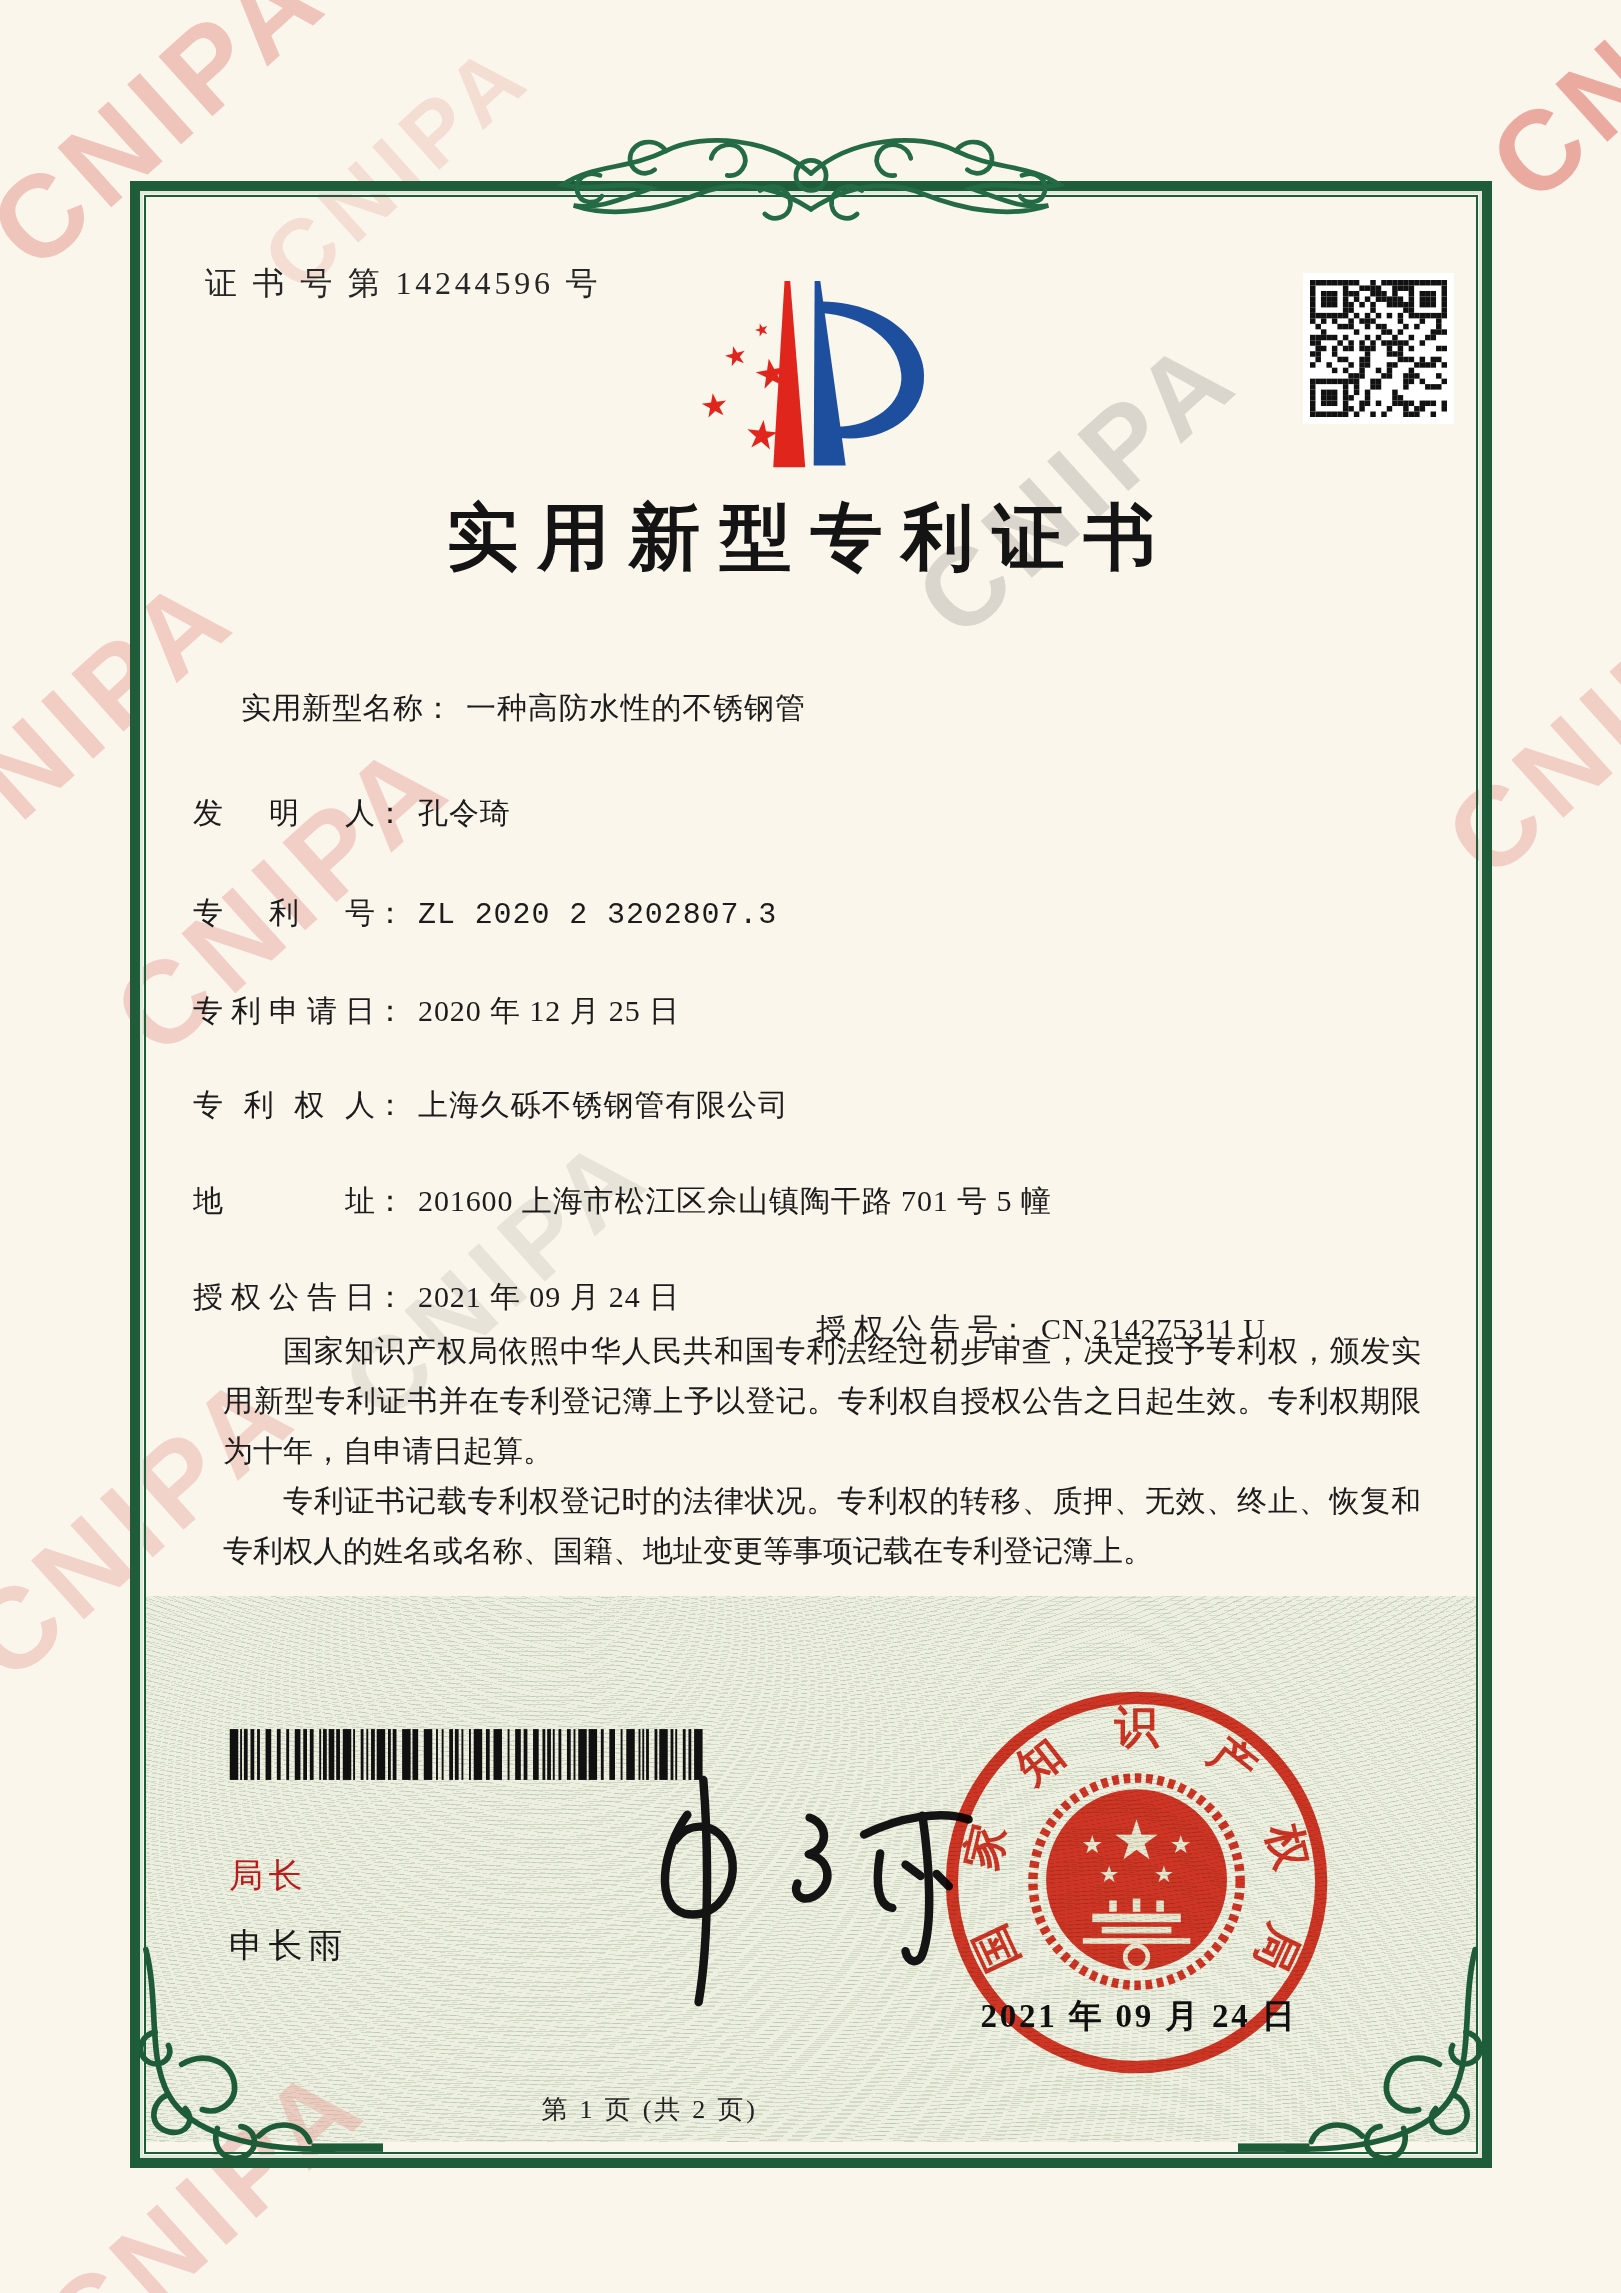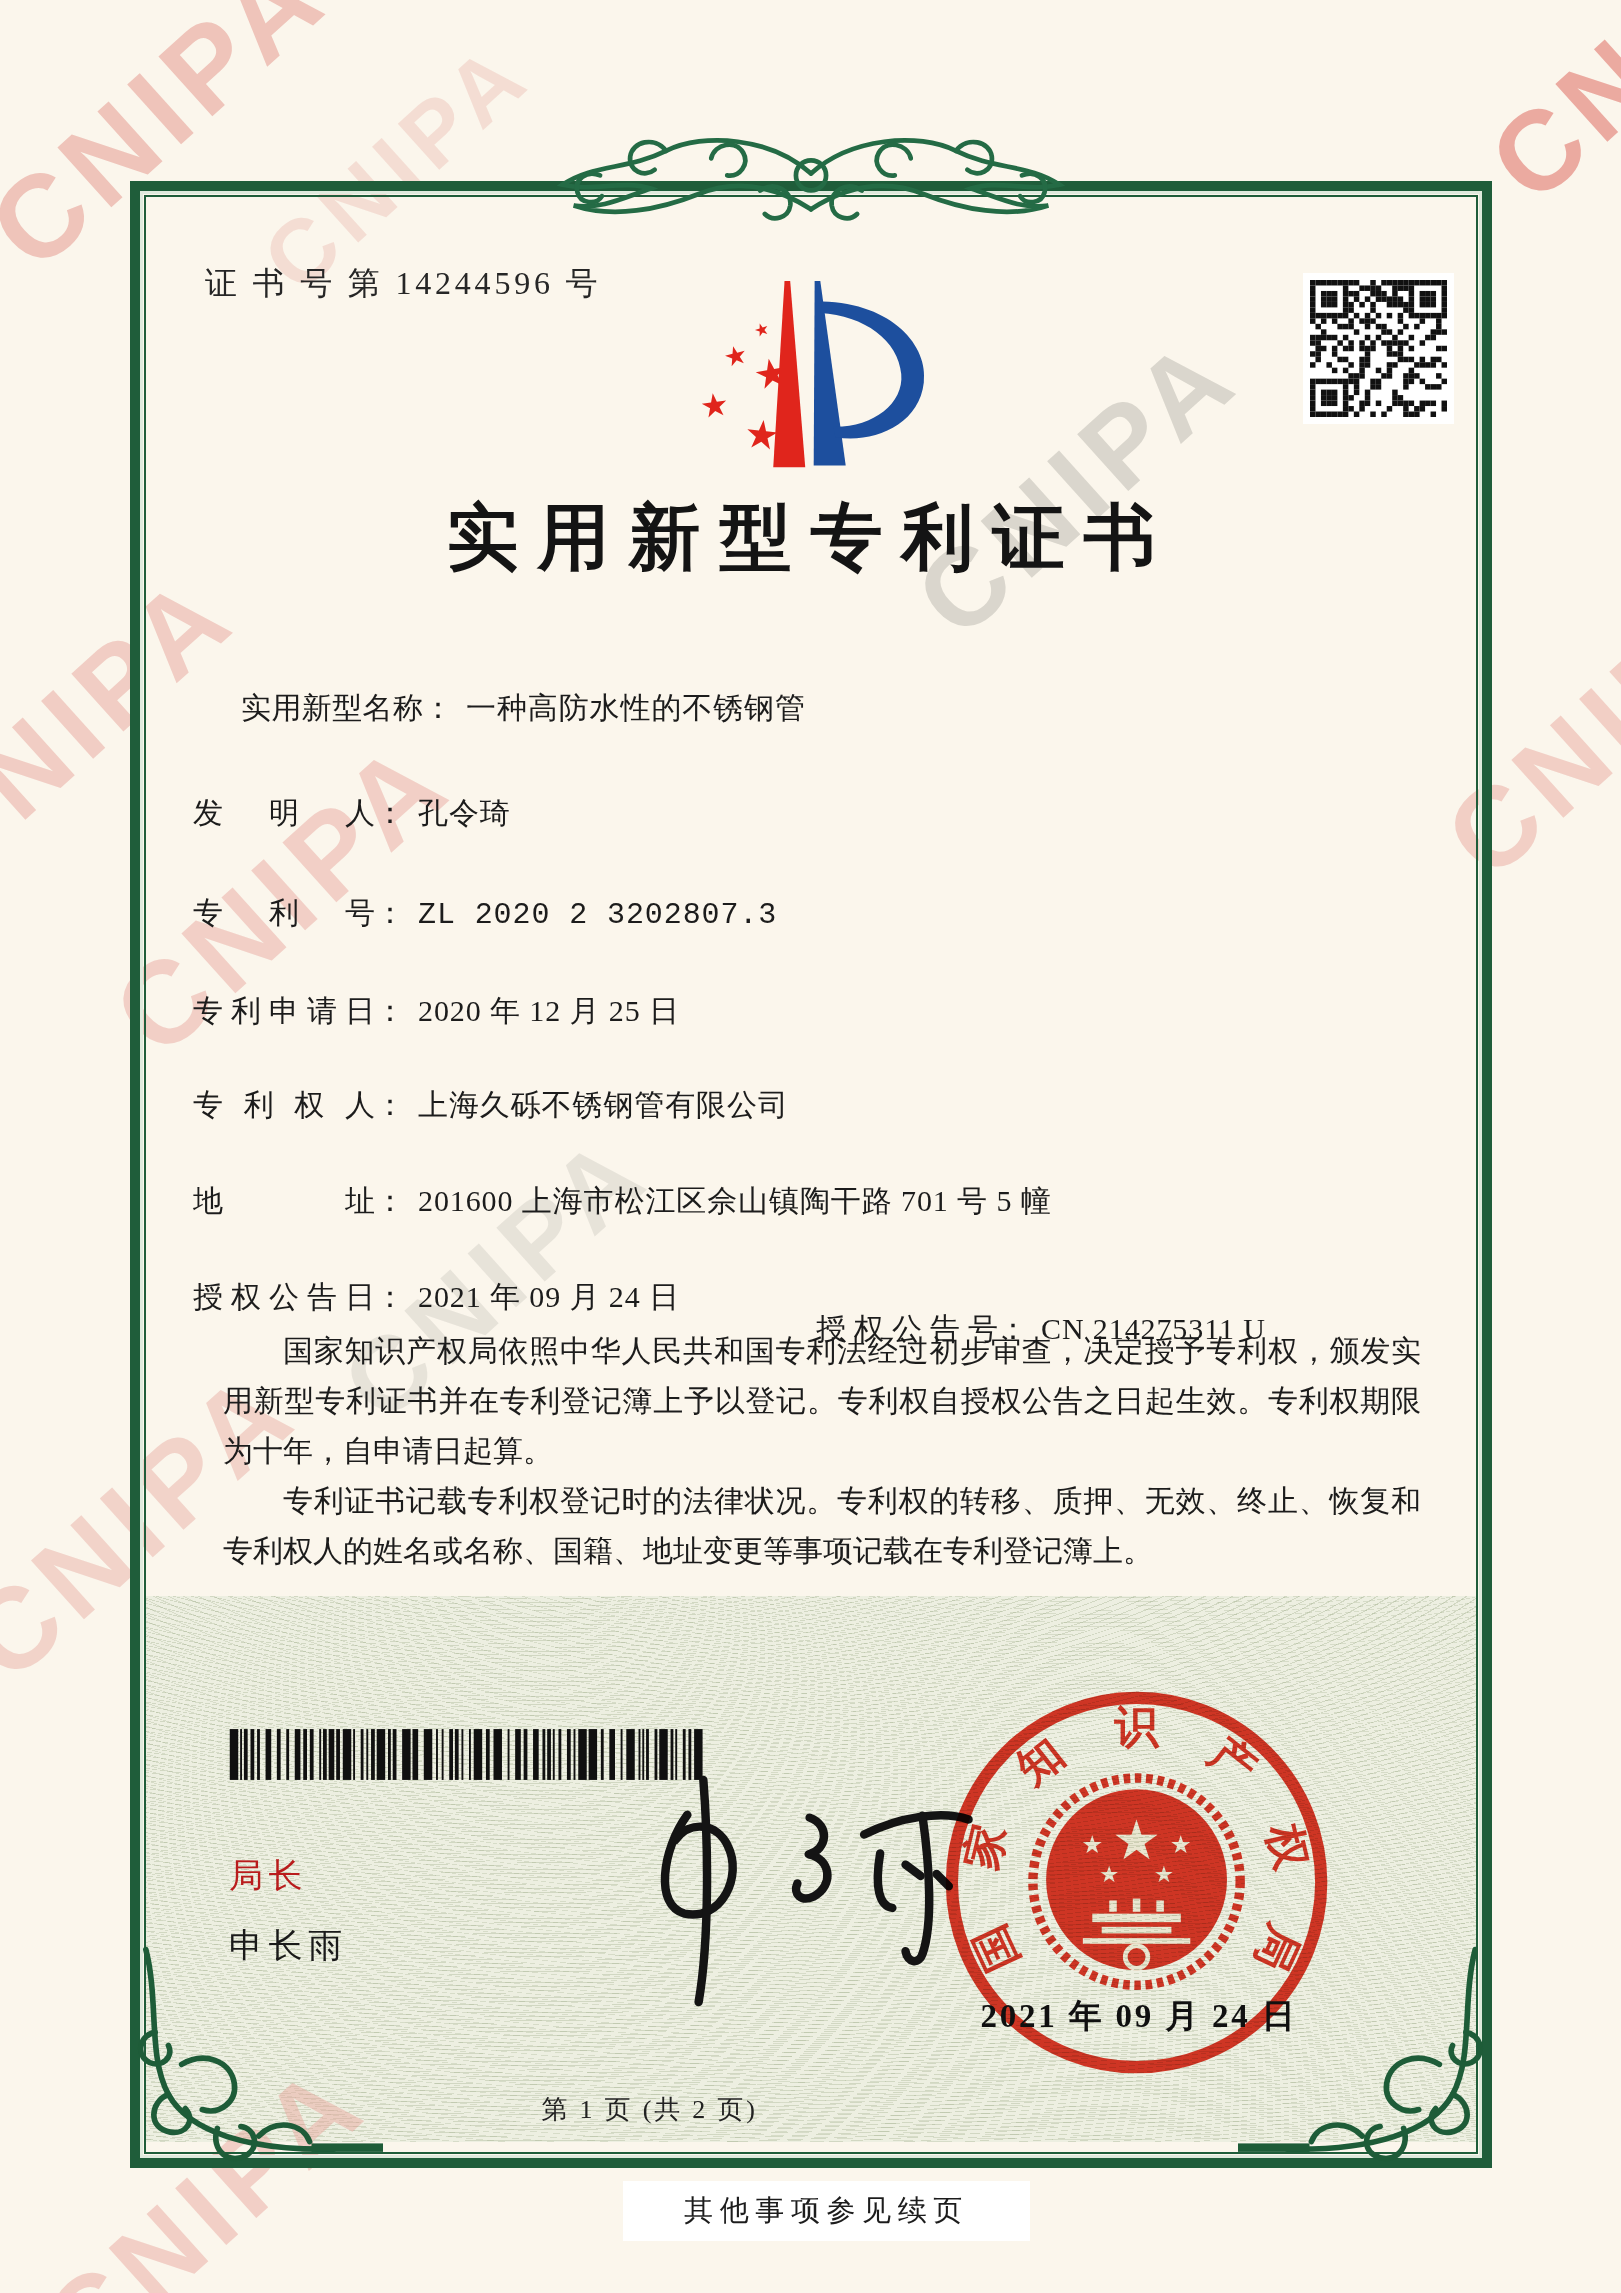--- a/index.html
+++ b/index.html
@@ -607,16 +607,15 @@
       <rect x="168" y="248" width="94" height="9" fill="#fbf6ec"></rect>
       <rect x="178" y="262" width="74" height="7" fill="#fbf6ec"></rect>
       <rect x="158" y="274" width="114" height="6" fill="#fbf6ec"></rect>
       <circle cx="215" cy="294" r="12" fill="none" stroke="#fbf6ec" stroke-width="5"></circle>
     </g>
   </svg>
   <div class="seal-date">2021 年 09 月 24 日</div>
 
   <div class="pageinfo">第 1 页 (共 2 页)</div>
 
-  <div class="contnote">其他事项参见续页</div>
 
 </div>
 
 
 </body></html>

